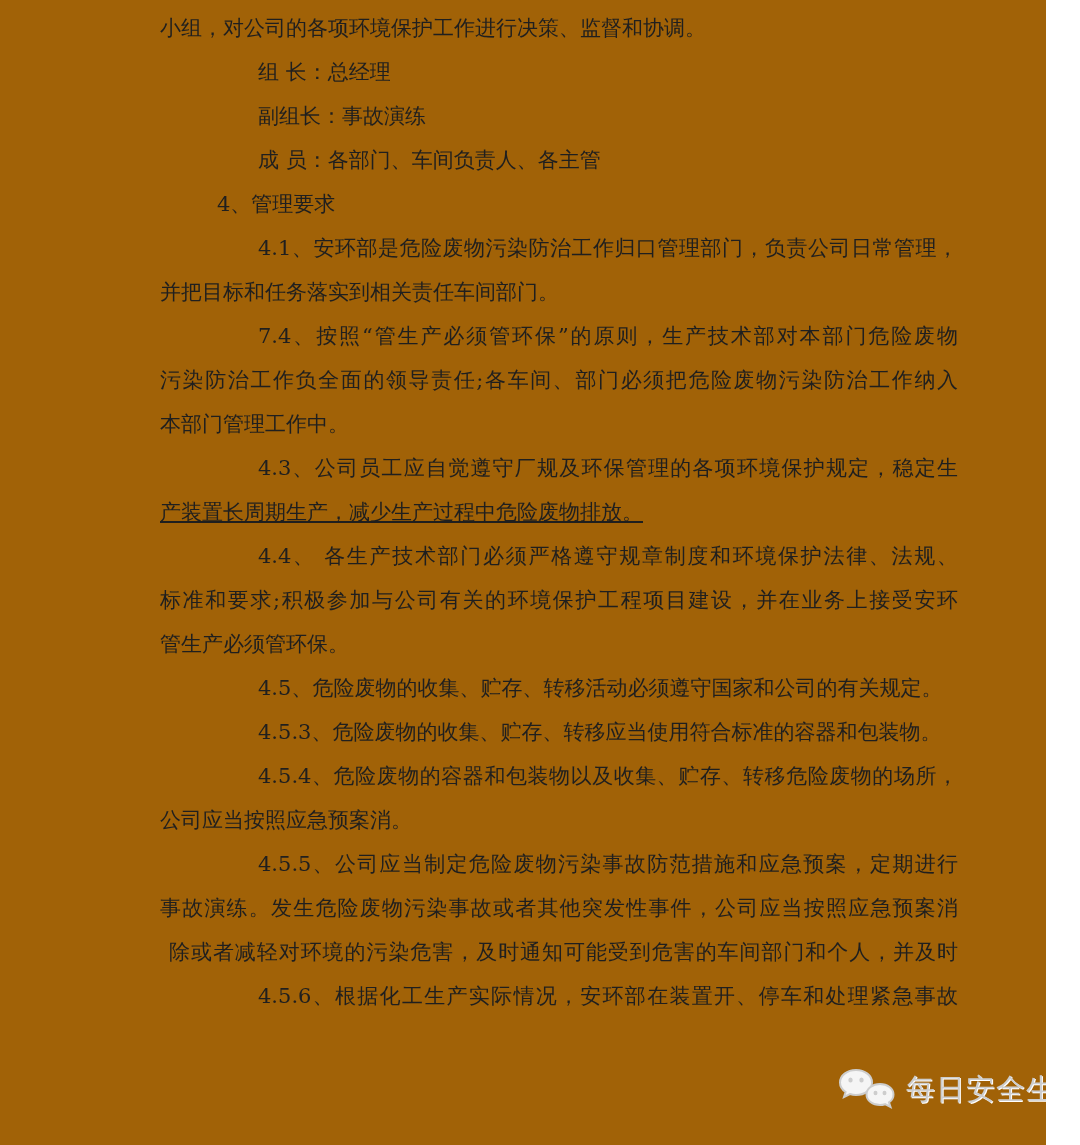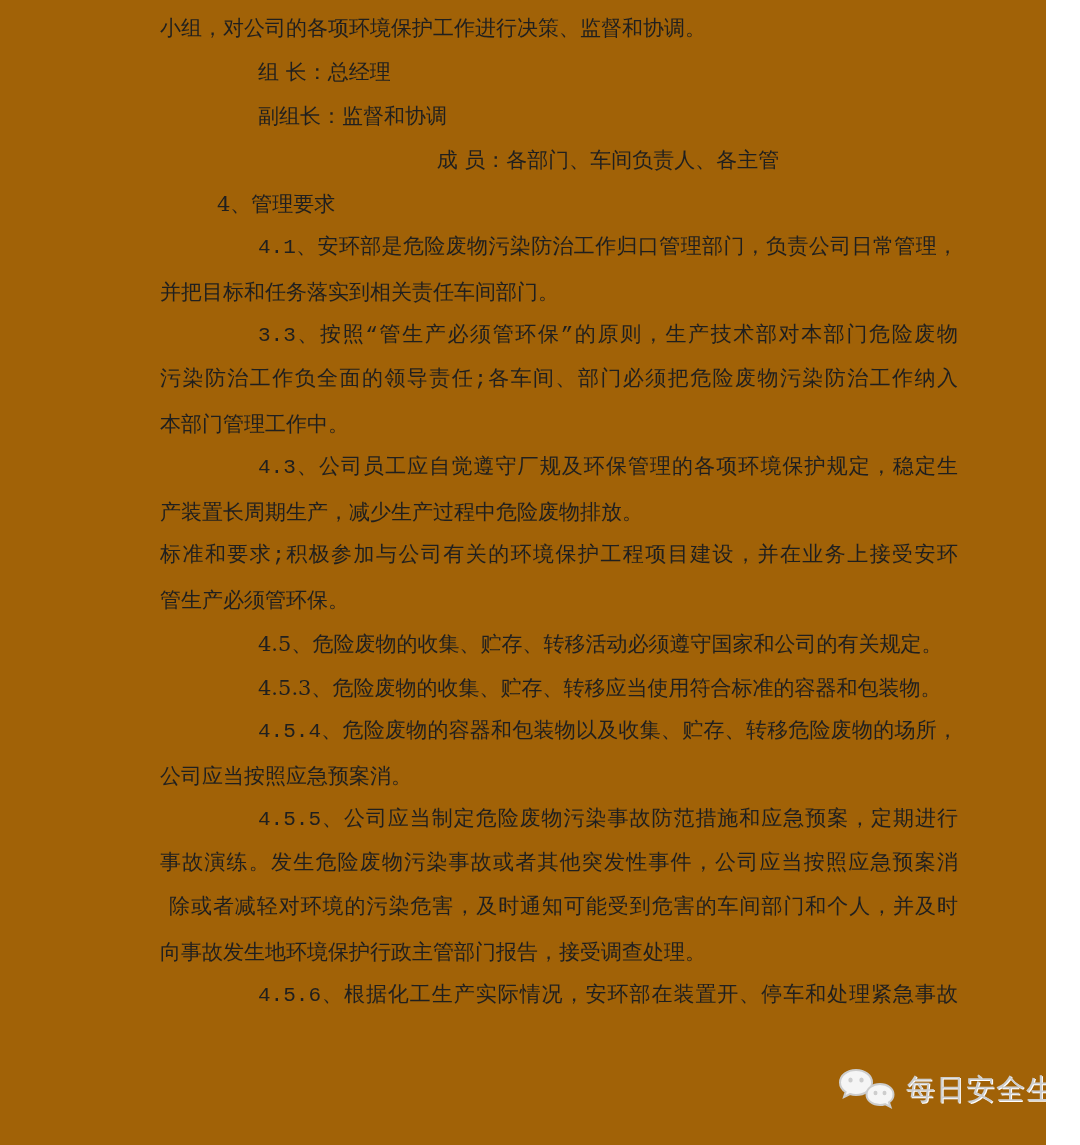--- a/index.html
+++ b/index.html
@@ -22,21 +22,20 @@
     line-height: 44px;
     font-size: 21px;
     color: #1f1f1f;
     white-space: nowrap;
     overflow: hidden;
   }
   .line.j {
     white-space: normal;
     text-align: justify;
     text-align-last: justify;
-    font-family: Liberation Mono, monospace;
   }
   .watermark {
     position: absolute;
     left: 836px;
     top: 1066px;
     display: flex;
     align-items: center;
     gap: 8px;
   }
   .wm-icon { width: 62px; height: 48px; flex: 0 0 auto; }
@@ -50,40 +49,40 @@
   }
 </style>
 </head>
 <body>
 
 <div class="page">
 
   <div class="content">
       <div class="line" style="padding-left: 0px;">小组，对公司的各项环境保护工作进行决策、监督和协调。</div>
       <div class="line" style="padding-left: 98px;">组 长：总经理</div>
-      <div class="line" style="padding-left: 98px;">副组长：监督和协调</div>
-      <div class="line" style="padding-left: 98px; text-align: center;">成 员：各部门、车间负责人、各主管</div>
+      <div class="line" style="padding-left: 98px;">副组长：事故演练</div>
+      <div class="line" style="padding-left: 98px;">成 员：各部门、车间负责人、各主管</div>
       <div class="line" style="padding-left: 57px;">4、管理要求</div>
       <div class="line j" style="padding-left: 98px;">4.1、安环部是危险废物污染防治工作归口管理部门，负责公司日常管理，</div>
       <div class="line" style="padding-left: 0px;">并把目标和任务落实到相关责任车间部门。</div>
-      <div class="line j" style="padding-left: 98px;">3.3、按照“管生产必须管环保”的原则，生产技术部对本部门危险废物</div>
+      <div class="line j" style="padding-left: 98px;">7.4、按照“管生产必须管环保”的原则，生产技术部对本部门危险废物</div>
       <div class="line j" style="padding-left: 0px;">污染防治工作负全面的领导责任;各车间、部门必须把危险废物污染防治工作纳入</div>
       <div class="line" style="padding-left: 0px;">本部门管理工作中。</div>
       <div class="line j" style="padding-left: 98px;">4.3、公司员工应自觉遵守厂规及环保管理的各项环境保护规定，稳定生</div>
-      <div class="line" style="padding-left: 0px;">产装置长周期生产，减少生产过程中危险废物排放。</div>
+      <div class="line" style="padding-left: 0px; text-decoration: underline;">产装置长周期生产，减少生产过程中危险废物排放。</div>
+      <div class="line j" style="padding-left: 98px;">4.4、 各生产技术部门必须严格遵守规章制度和环境保护法律、法规、</div>
       <div class="line j" style="padding-left: 0px;">标准和要求;积极参加与公司有关的环境保护工程项目建设，并在业务上接受安环</div>
       <div class="line" style="padding-left: 0px;">管生产必须管环保。</div>
       <div class="line" style="padding-left: 98px;">4.5、危险废物的收集、贮存、转移活动必须遵守国家和公司的有关规定。</div>
       <div class="line" style="padding-left: 98px;">4.5.3、危险废物的收集、贮存、转移应当使用符合标准的容器和包装物。</div>
       <div class="line j" style="padding-left: 98px;">4.5.4、危险废物的容器和包装物以及收集、贮存、转移危险废物的场所，</div>
       <div class="line" style="padding-left: 0px;">公司应当按照应急预案消。</div>
       <div class="line j" style="padding-left: 98px;">4.5.5、公司应当制定危险废物污染事故防范措施和应急预案，定期进行</div>
       <div class="line j" style="padding-left: 0px;">事故演练。发生危险废物污染事故或者其他突发性事件，公司应当按照应急预案消</div>
       <div class="line j" style="padding-left: 0px; margin-left: 9px;">除或者减轻对环境的污染危害，及时通知可能受到危害的车间部门和个人，并及时</div>
-      <div class="line" style="padding-left: 0px;">向事故发生地环境保护行政主管部门报告，接受调查处理。</div>
       <div class="line j" style="padding-left: 98px;">4.5.6、根据化工生产实际情况，安环部在装置开、停车和处理紧急事故</div>
     </div>
 
   <div class="watermark">
     <span class="wm-icon">
       <svg viewBox="0 0 62 48" width="62" height="48">
         <g fill="#f5f5f5" stroke="#cdcdcd" stroke-width="2">
           <path d="M20 4 C11 4 4 9.5 4 16.5 C4 20.5 6.2 23.8 9.6 26 L8 31 L14 28 C15.8 28.6 17.8 29 20 29 C29 29 36 23.5 36 16.5 C36 9.5 29 4 20 4 Z"></path>
           <path d="M44 18 C36.5 18 30.5 22.6 30.5 28.5 C30.5 34.4 36.5 39 44 39 C45.8 39 47.5 38.7 49 38.2 L54.5 41 L53 36.4 C55.9 34.5 57.5 31.7 57.5 28.5 C57.5 22.6 51.5 18 44 18 Z"></path>
         </g>

